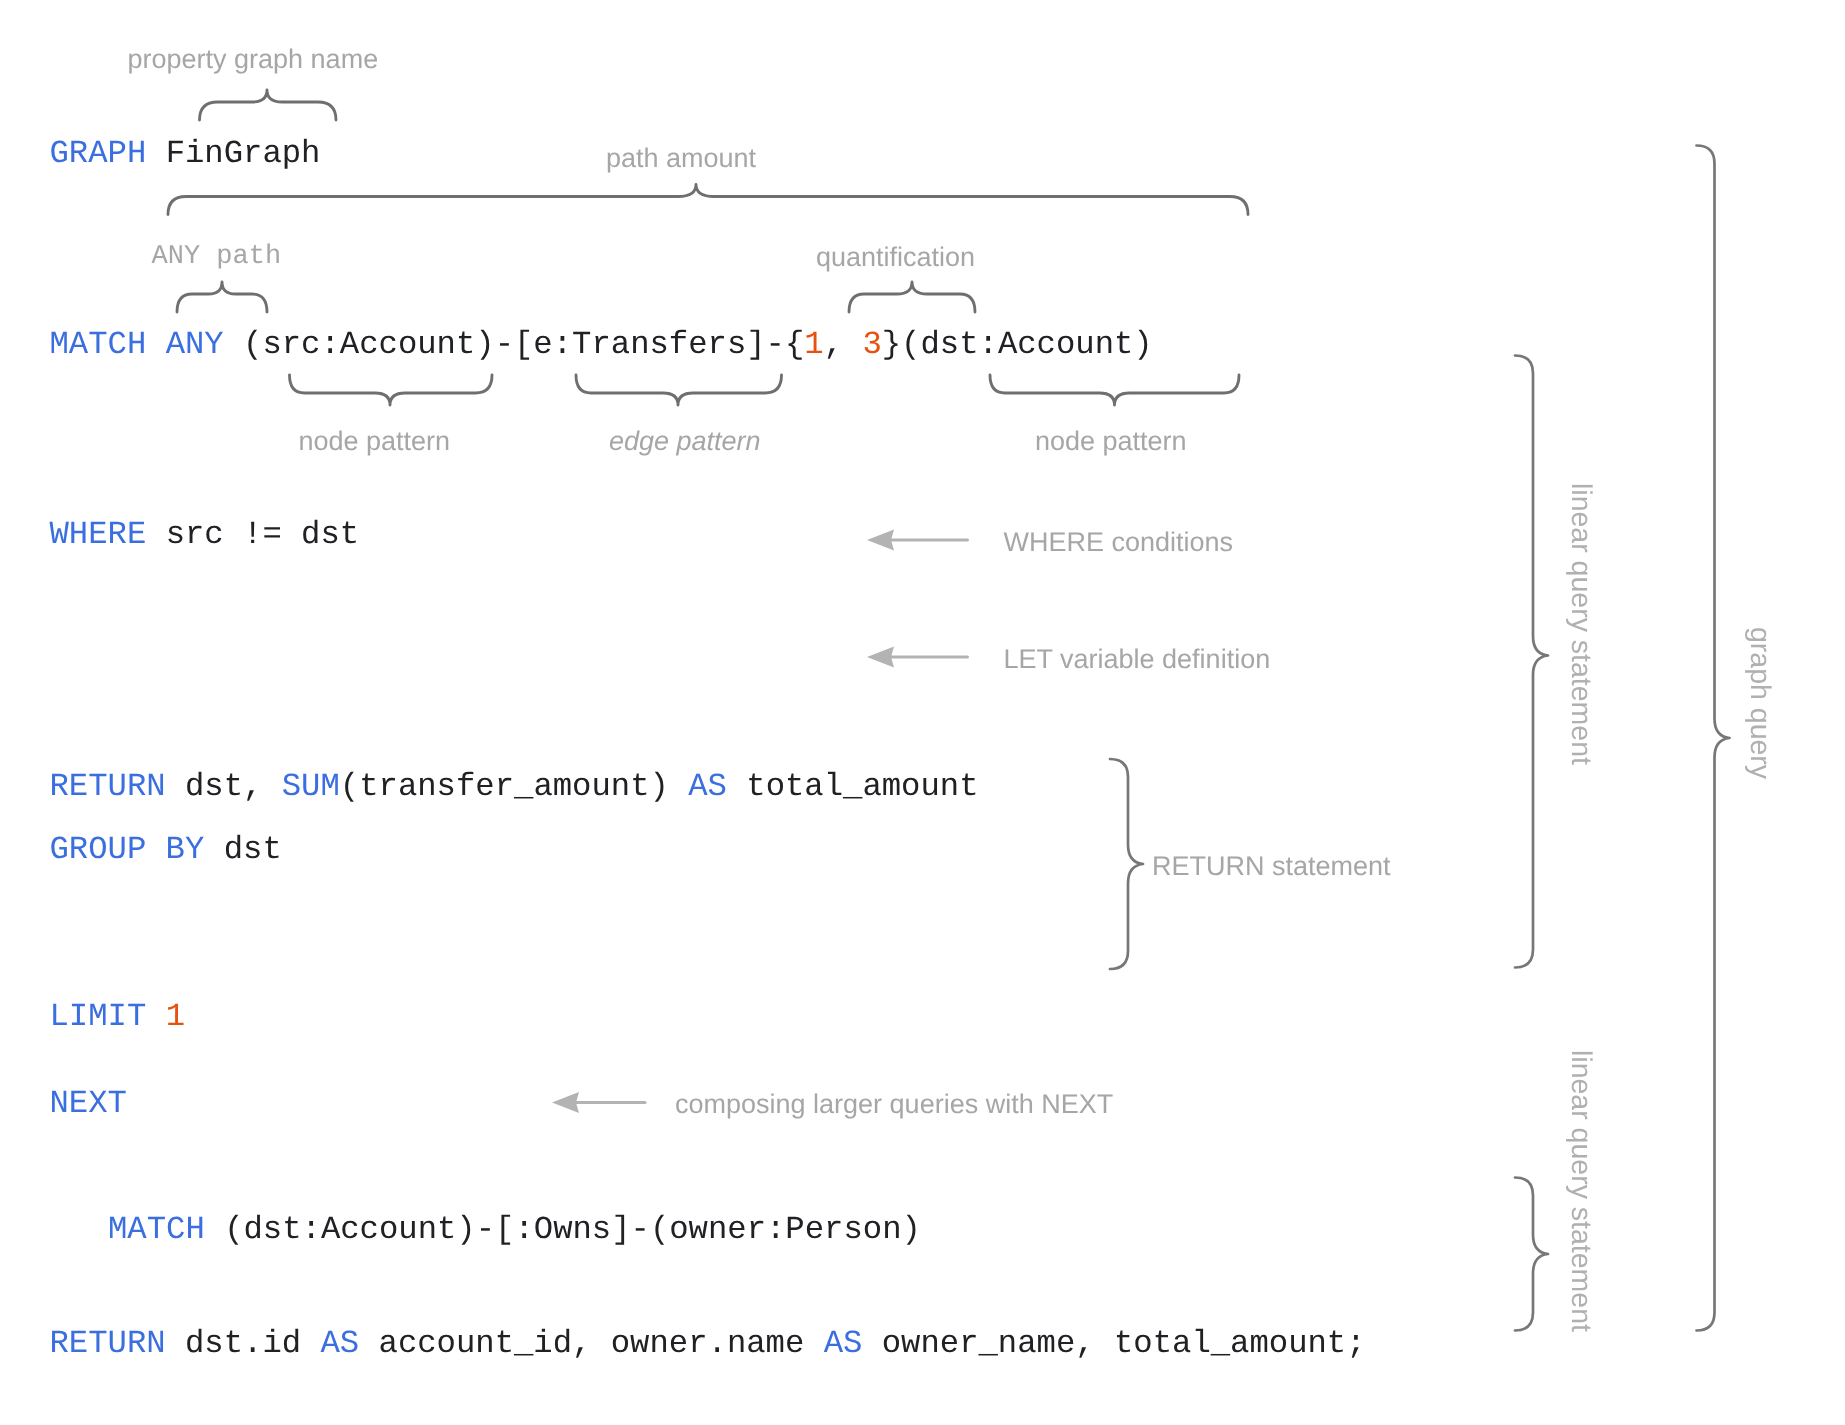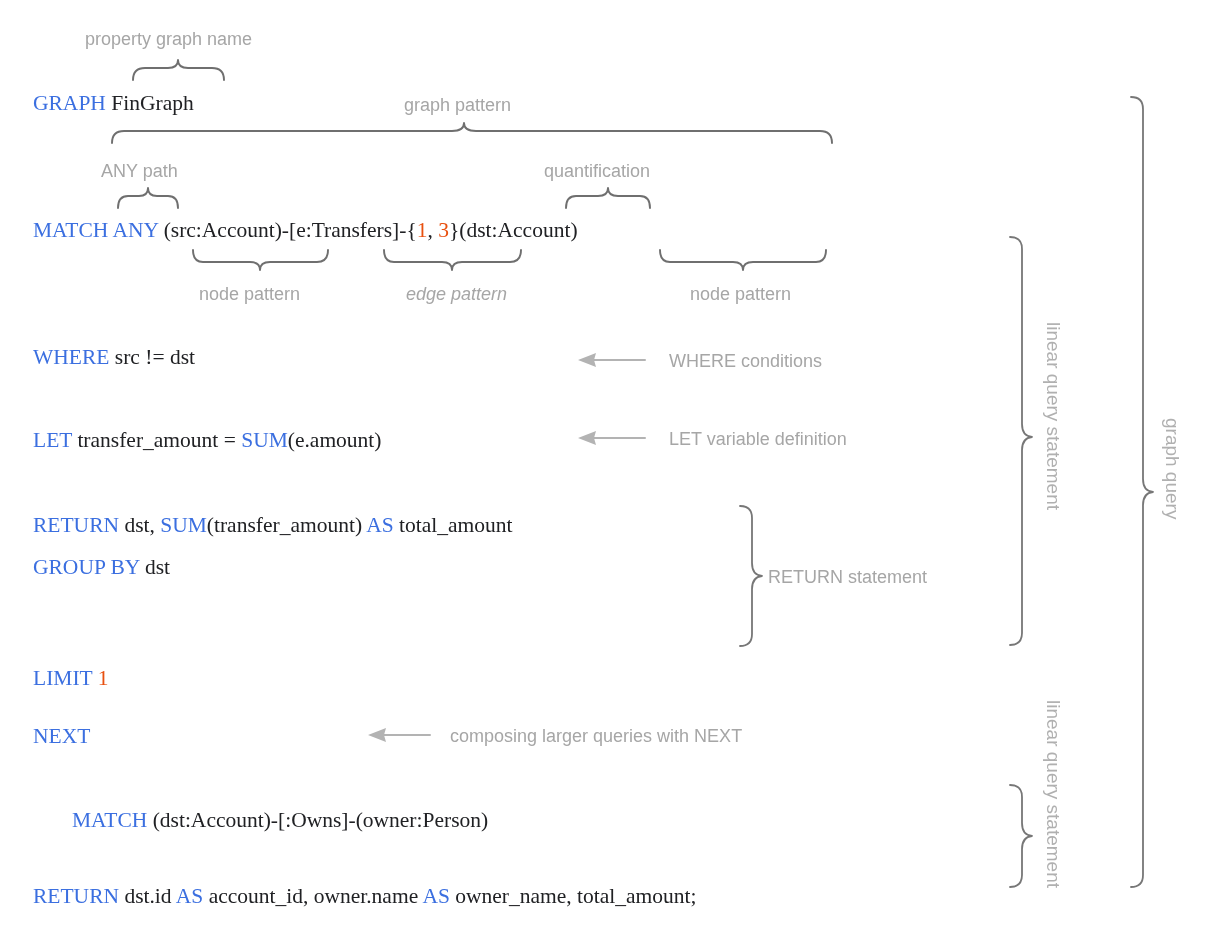--- a/index.html
+++ b/index.html
@@ -6,21 +6,21 @@
   body{
     width:1230px;height:950px;position:relative;overflow:hidden;
     font-family:"Liberation Sans",sans-serif;
     -webkit-font-smoothing:antialiased;
   }
   #stage{position:absolute;left:0;top:0;width:1230px;height:950px;}
 
   
   .code{
     position:absolute;
-    font-family:Liberation Serif, serif;
+    font-family:Liberation Mono, monospace;
     font-size:21.5px;
     line-height:21.5px;
     letter-spacing:0px;
     white-space:pre;
     color:#202124;
   }
   .kw{color:#3b6fe0;}
   .num{color:#e8500f;}
 
   
@@ -50,33 +50,32 @@
   .arrowhead{fill:#b3b3b3;}
 </style>
 </head>
 <body>
 
 <div id="stage">
 
   <div class="code" style="left:33px;  top:93px;"><span class="kw">GRAPH</span><span> FinGraph</span></div>
   <div class="code" style="left:33px;  top:220px;"><span class="kw">MATCH</span><span> </span><span class="kw">ANY</span><span> (src:Account)-[e:Transfers]-{</span><span class="num">1</span><span>, </span><span class="num">3</span><span>}(dst:Account)</span></div>
   <div class="code" style="left:33px;  top:347px;"><span class="kw">WHERE</span><span> src != dst</span></div>
-  <div class="code" style="left:33px;  top:430px;"><span class="kw">LET</span><span> transfer_amount = </span><span class="kw">SUM</span><span>(e.amount)</span></div>
   <div class="code" style="left:33px; top:515px;"><span class="kw">RETURN</span><span> dst, </span><span class="kw">SUM</span><span>(transfer_amount) </span><span class="kw">AS</span><span> total_amount</span></div>
   <div class="code" style="left:33px; top:557px;"><span class="kw">GROUP BY</span><span> dst</span></div>
   <div class="code" style="left:33px; top:641px;margin-top:27px;"><span class="kw">LIMIT</span><span> </span><span class="num">1</span></div>
   <div class="code" style="left:33px; top:726px;"><span class="kw">NEXT</span></div>
   <div class="code" style="left:33px; top:810px;padding-left:39px;"><span class="kw">MATCH</span><span> (dst:Account)-[:Owns]-(owner:Person)</span></div>
   <div class="code" style="left:33px; top:852px;margin-top:34px;"><span class="kw">RETURN</span><span> dst.id </span><span class="kw">AS</span><span> account_id, owner.name </span><span class="kw">AS</span><span> owner_name, total_amount;</span></div>
 
   <div class="lbl" style="left:85px; top:30px;">property graph name</div>
 
-  <div class="lbl" style="left:404px; top:96px;">graph pattern</div>
+  <div class="lbl" style="left:404px; top:96px;">path amount</div>
 
-  <div class="lbl" style="left:101px; top:162px;">ANY path</div>
+  <div class="lbl" style="left:101px; top:162px;font-family:Liberation Mono, monospace;">ANY path</div>
 
   <div class="lbl" style="left:544px; top:162px;">quantification</div>
 
   <div class="lbl" style="left:199px; top:285px;">node pattern</div>
 
   <div class="lbl" style="left:406px; top:285px;font-style:italic;">edge pattern</div>
 
   <div class="lbl" style="left:690px; top:285px;">node pattern</div>
 
   <div class="lbl" style="left:669px; top:352px;">WHERE conditions</div>

